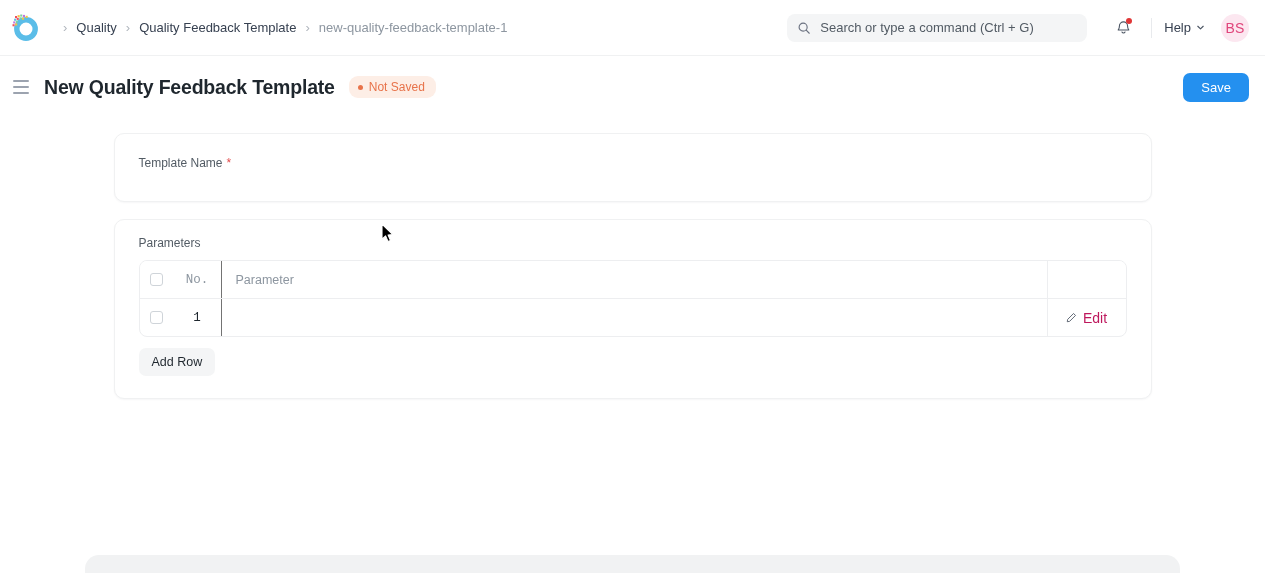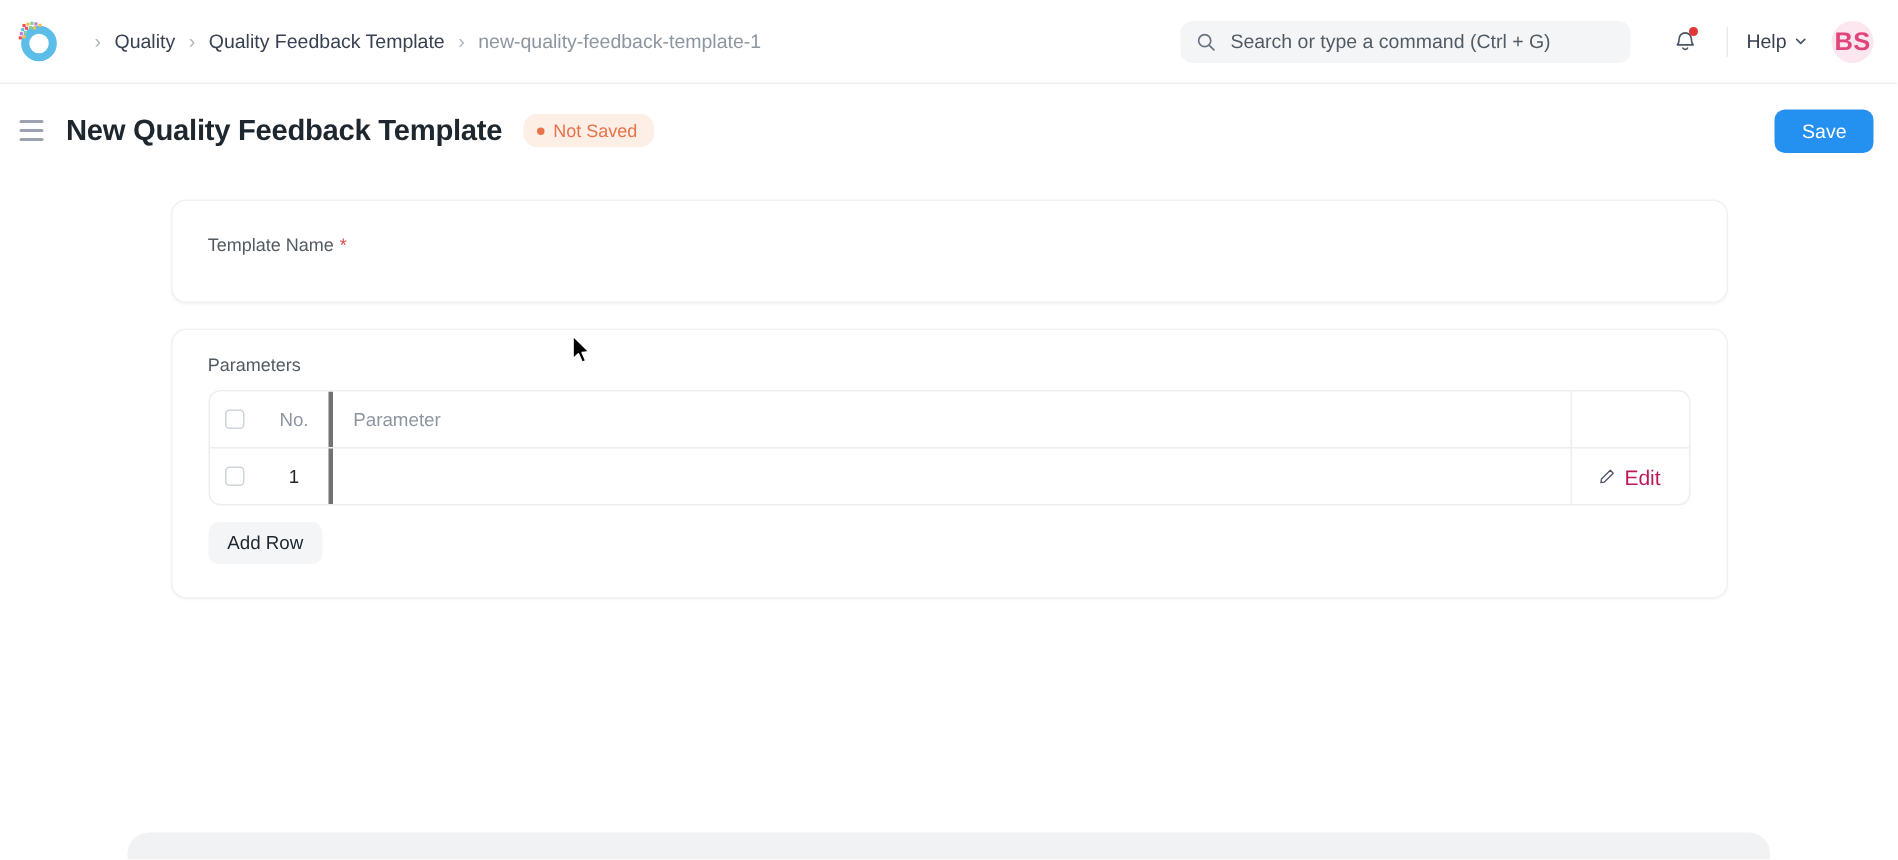--- a/index.html
+++ b/index.html
@@ -110,22 +110,22 @@
     margin-right: 16px;
     white-space: nowrap;
     text-align: center;
   }
 
   .avatar {
     width: 28px; height: 28px;
     border-radius: 50%;
     background: #FCE7F0;
     color: #E0457B;
-    font-size: 17px;
-    font-weight: 700;
+    font-size: 14px;
+    font-weight: 400;
     display: flex;
     align-items: center;
     justify-content: center;
     letter-spacing: 0.2px;
   }
 
   
   .page-head {
     height: 62px;
     display: flex;
@@ -278,21 +278,22 @@
   }
   .cell.c-check {
     width: 34px;
     justify-content: center;
     padding: 0;
   }
   .cell.c-no {
     width: 48px;
     justify-content: center;
     padding: 0;
-    border-right: 3px solid #737373;
+    border-right: 1px solid #737373;
+    font-family: Liberation Mono, monospace;
   }
   .cell.c-param {
     flex: 1 1 auto;
     padding-left: 14px;
     border-right: 1px solid #EDEEF0;
   }
   .cell.c-edit {
     width: 78px;
     justify-content: center;
     gap: 6px;

